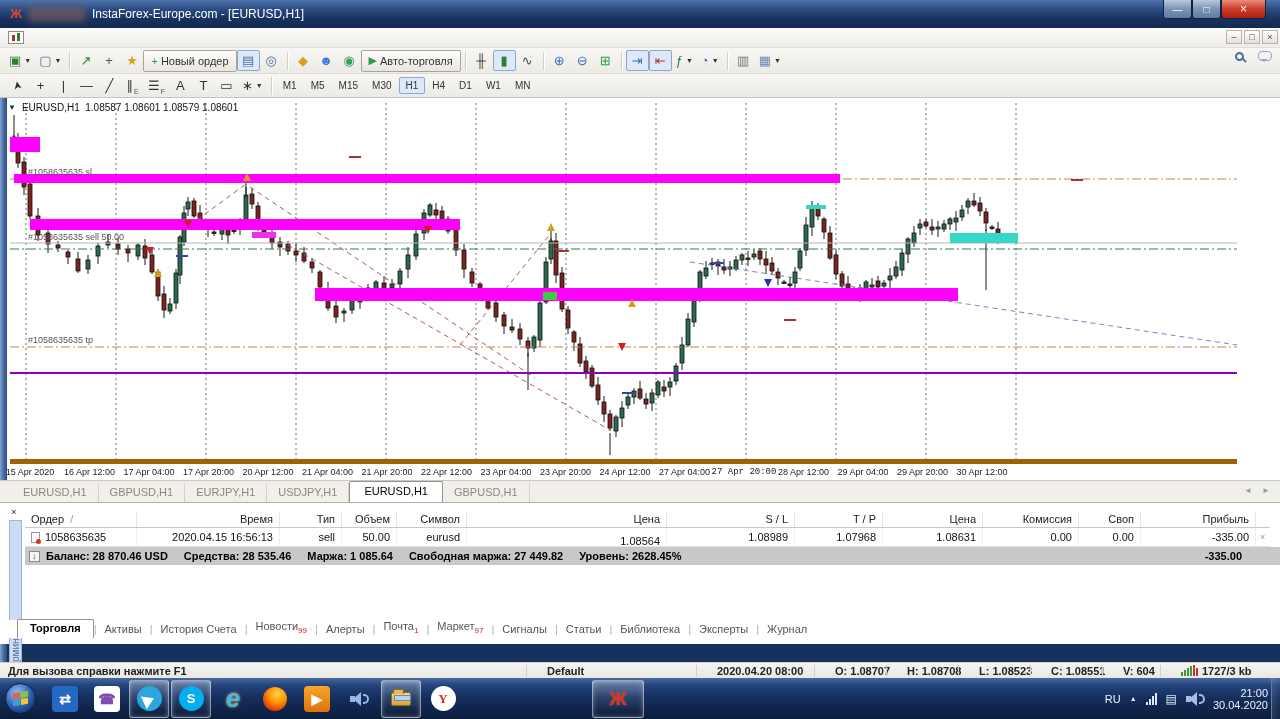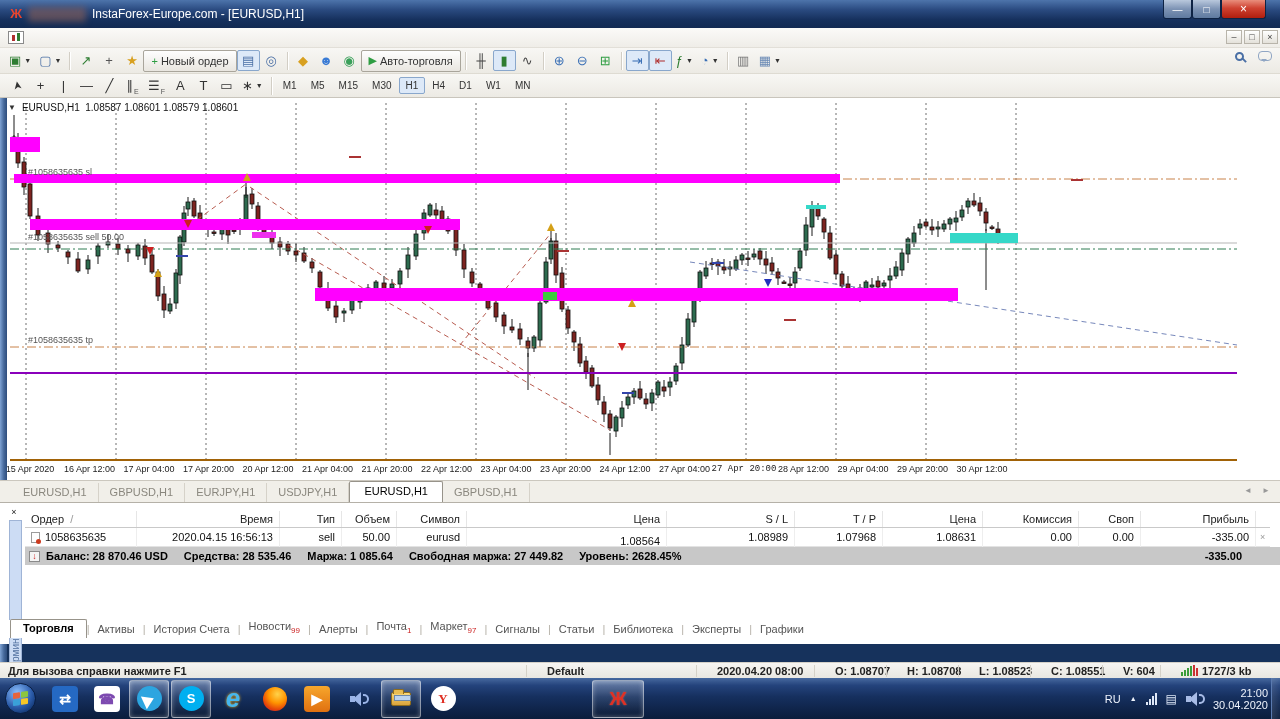--- a/index.html
+++ b/index.html
@@ -45,21 +45,21 @@
   .chatbub::after{content:"";position:absolute;left:2px;bottom:-5px;border:3px solid transparent;border-top-color:#90a6c4;}
 
   
   .chartwin{left:0;top:98px;width:1280px;height:382px;background:#fff;}
   .blue-edge{left:0;top:98px;width:7px;height:580px;background:linear-gradient(90deg,#7fa3d4,#46699b 55%,#2e4d7c);}
   .plot{left:10px;top:5px;width:1227px;height:356px;}
   .paxis{left:1237px;top:5px;width:43px;height:356px;border-left:1px solid #555;font-size:9px;color:#000;}
   .plabel{position:absolute;left:4px;height:11px;line-height:11px;white-space:nowrap;}
   .plabel.current{left:1px;right:1px;background:#000;color:#fff;padding-left:3px;}
   .plabel.purple{left:1px;right:1px;background:#8a00bb;color:#fff;padding-left:3px;}
-  .taxis{left:10px;top:361px;width:1227px;height:18px;border-top:2px solid #a16207;font-size:9px;color:#222;}
+  .taxis{left:10px;top:361px;width:1227px;height:18px;border-top:5px solid #a16207;font-size:9px;color:#222;}
   .tlabel{position:absolute;top:3px;transform:translateX(-50%);white-space:nowrap;}
   .ohlc{left:8px;top:4px;font-size:10px;color:#111;white-space:pre;display:flex;gap:6px;align-items:center;}
   .ohlc .tri{font-size:8px;color:#333;}
   .olabel{position:absolute;font-size:9px;color:#555;white-space:nowrap;}
 
   
   .tabrow{left:0;top:480px;width:1280px;height:22px;background:#f1efe9;border-top:1px solid #cbc7be;display:flex;align-items:flex-end;padding-left:12px;}
   .ctab{font-size:11px;color:#8a877e;padding:3px 11px 4px;border-right:1px solid #d6d2c9;}
   .ctab.active{background:#fff;color:#000;border:1px solid #97938a;border-bottom:none;border-radius:2px 2px 0 0;padding:3px 14px 5px;}
   .tabscroll{position:absolute;right:6px;top:6px;font-size:8px;color:#999;letter-spacing:4px;}
@@ -76,21 +76,21 @@
   .num{justify-content:flex-end;}
   .doc-ic{width:9px;height:11px;border:1px solid #9a9a9a;background:#fdfdfd;position:relative;margin-right:5px;flex:none;}
   .doc-ic::after{content:"";position:absolute;right:-2px;bottom:-2px;width:5px;height:5px;border-radius:50%;background:#cc3a1e;}
   .row-x{font-size:9px;color:#999;margin-left:4px;}
   .balrow{position:absolute;left:25px;top:44px;width:1255px;height:18px;background:#c8c8c8;display:flex;align-items:center;font-size:11px;font-weight:bold;color:#000;}
   .bal-ic{width:11px;height:11px;border:1px solid #8a8a8a;background:#f4f4f4;color:#c22;font-size:9px;line-height:9px;text-align:center;margin:0 6px 0 4px;font-weight:bold;}
   .balseg{margin-right:16px;white-space:nowrap;}
   .baltotal{position:absolute;right:38px;font-weight:bold;}
 
   
-  .btabs{left:0;top:620px;width:1280px;height:18px;background:#fff;display:flex;align-items:flex-end;padding-left:10px;font-size:11px;}
+  .btabs{left:0;top:620px;width:1280px;height:18px;background:#fff;display:flex;align-items:flex-end;padding-left:17px;font-size:11px;}
   .btab{color:#555;padding:2px 8px 3px;white-space:nowrap;}
   .btab.active{border:1px solid #97938a;border-bottom:none;background:#fff;color:#000;font-weight:bold;padding:2px 12px 4px;border-radius:2px 2px 0 0;}
   .bsep{color:#b5b1a8;align-self:center;}
   .badge{font-size:8px;color:#cc2222;vertical-align:sub;}
 
   
   .statusbar{left:0;top:662px;width:1280px;height:16px;background:linear-gradient(#f6f5f2,#e9e7e1);border-top:1px solid #d5d1c8;display:flex;align-items:center;font-size:11px;color:#222;font-weight:bold;}
   .st-help{padding-left:8px;width:600px;}
   .st-seg{padding:0 20px;border-left:1px solid #d5d1c8;height:12px;line-height:12px;white-space:nowrap;display:flex;align-items:center;gap:4px;}
   .histo{display:flex;align-items:flex-end;gap:1px;height:11px;}
@@ -778,21 +778,21 @@
       <div class="btab">Маркет<span class="badge">97</span></div>
       <span class="bsep">|</span>
       <div class="btab">Сигналы</div>
       <span class="bsep">|</span>
       <div class="btab">Статьи</div>
       <span class="bsep">|</span>
       <div class="btab">Библиотека</div>
       <span class="bsep">|</span>
       <div class="btab">Эксперты</div>
       <span class="bsep">|</span>
-      <div class="btab">Графики</div>
+      <div class="btab">Журнал</div>
     </div>
 
   <div class="abs statusbar">
     <div class="st-help">Для вызова справки нажмите F1</div>
     <div id="stsegs" style="display:flex">
         <div class="st-seg" style="width: 170px;">
           <span>Default</span>
         </div>
         <div class="st-seg" style="width: 118px;">
           <span>2020.04.20 08:00</span>

